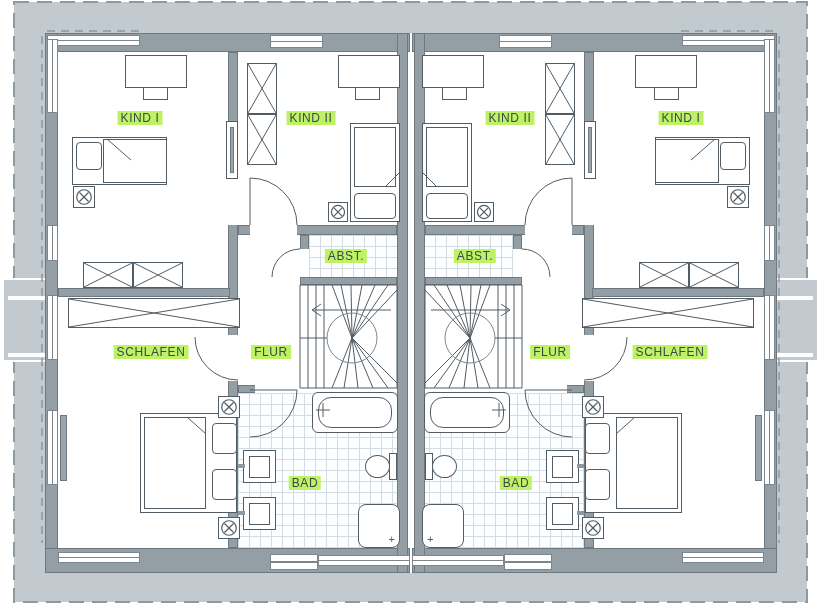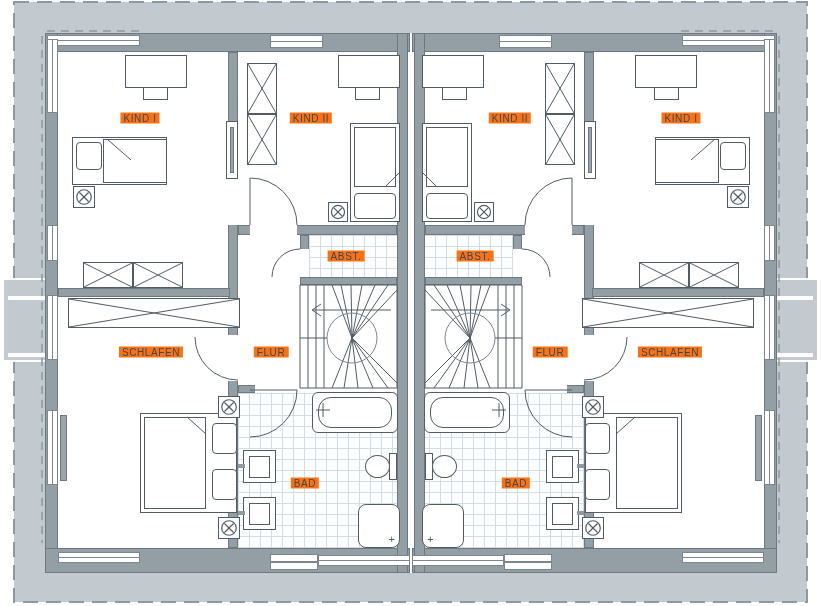--- a/index.html
+++ b/index.html
@@ -30,22 +30,22 @@
   .xcell line{stroke:#525c64;stroke-width:1;vector-effect:non-scaling-stroke}
   .stool{border:1px solid #525c64;background:#fff}
   .stool circle,.stool line{stroke:#525c64;fill:none;stroke-width:1.2;vector-effect:non-scaling-stroke}
   .shower{border:1px solid #525c64;background:#fff;border-radius:8px}
   .shower:after{content:"+";position:absolute;right:4px;bottom:2px;font-size:11px;color:#525c64}
   .unit{position:absolute;top:0;width:365px;height:540px}
   .unit.right{transform:scaleX(-1)}
   .uo{position:absolute;left:0;top:0;pointer-events:none}
   .uo path,.uo line,.uo circle{stroke:#525c64;stroke-width:1;fill:none}
   .uo .lt{stroke:#7d878f}
-  .room-label{position:absolute;transform:translate(-50%,-50%);font-size:10px;letter-spacing:.6px;
-              color:#3d474e;background:#f97316;padding:0 3px;white-space:nowrap;z-index:20}
+  .room-label{position:absolute;transform:translate(-50%,-50%);font-size:12px;letter-spacing:.6px;
+              color:#3d474e;background:#bef264;padding:0 3px;white-space:nowrap;z-index:20}
 </style>
 </head>
 <body>
 
 <div id="stage">
 
   <svg class="a" width="821" height="606" style="left:0;top:0">
     <rect x="14" y="2" width="793" height="600" fill="#c3cacf" stroke="#8d99a0" stroke-width="2" stroke-dasharray="15 8"></rect>
     <g>
       <rect x="3" y="279" width="52" height="82" fill="#c3cacf" stroke="#ffffff" stroke-width="2"></rect>

